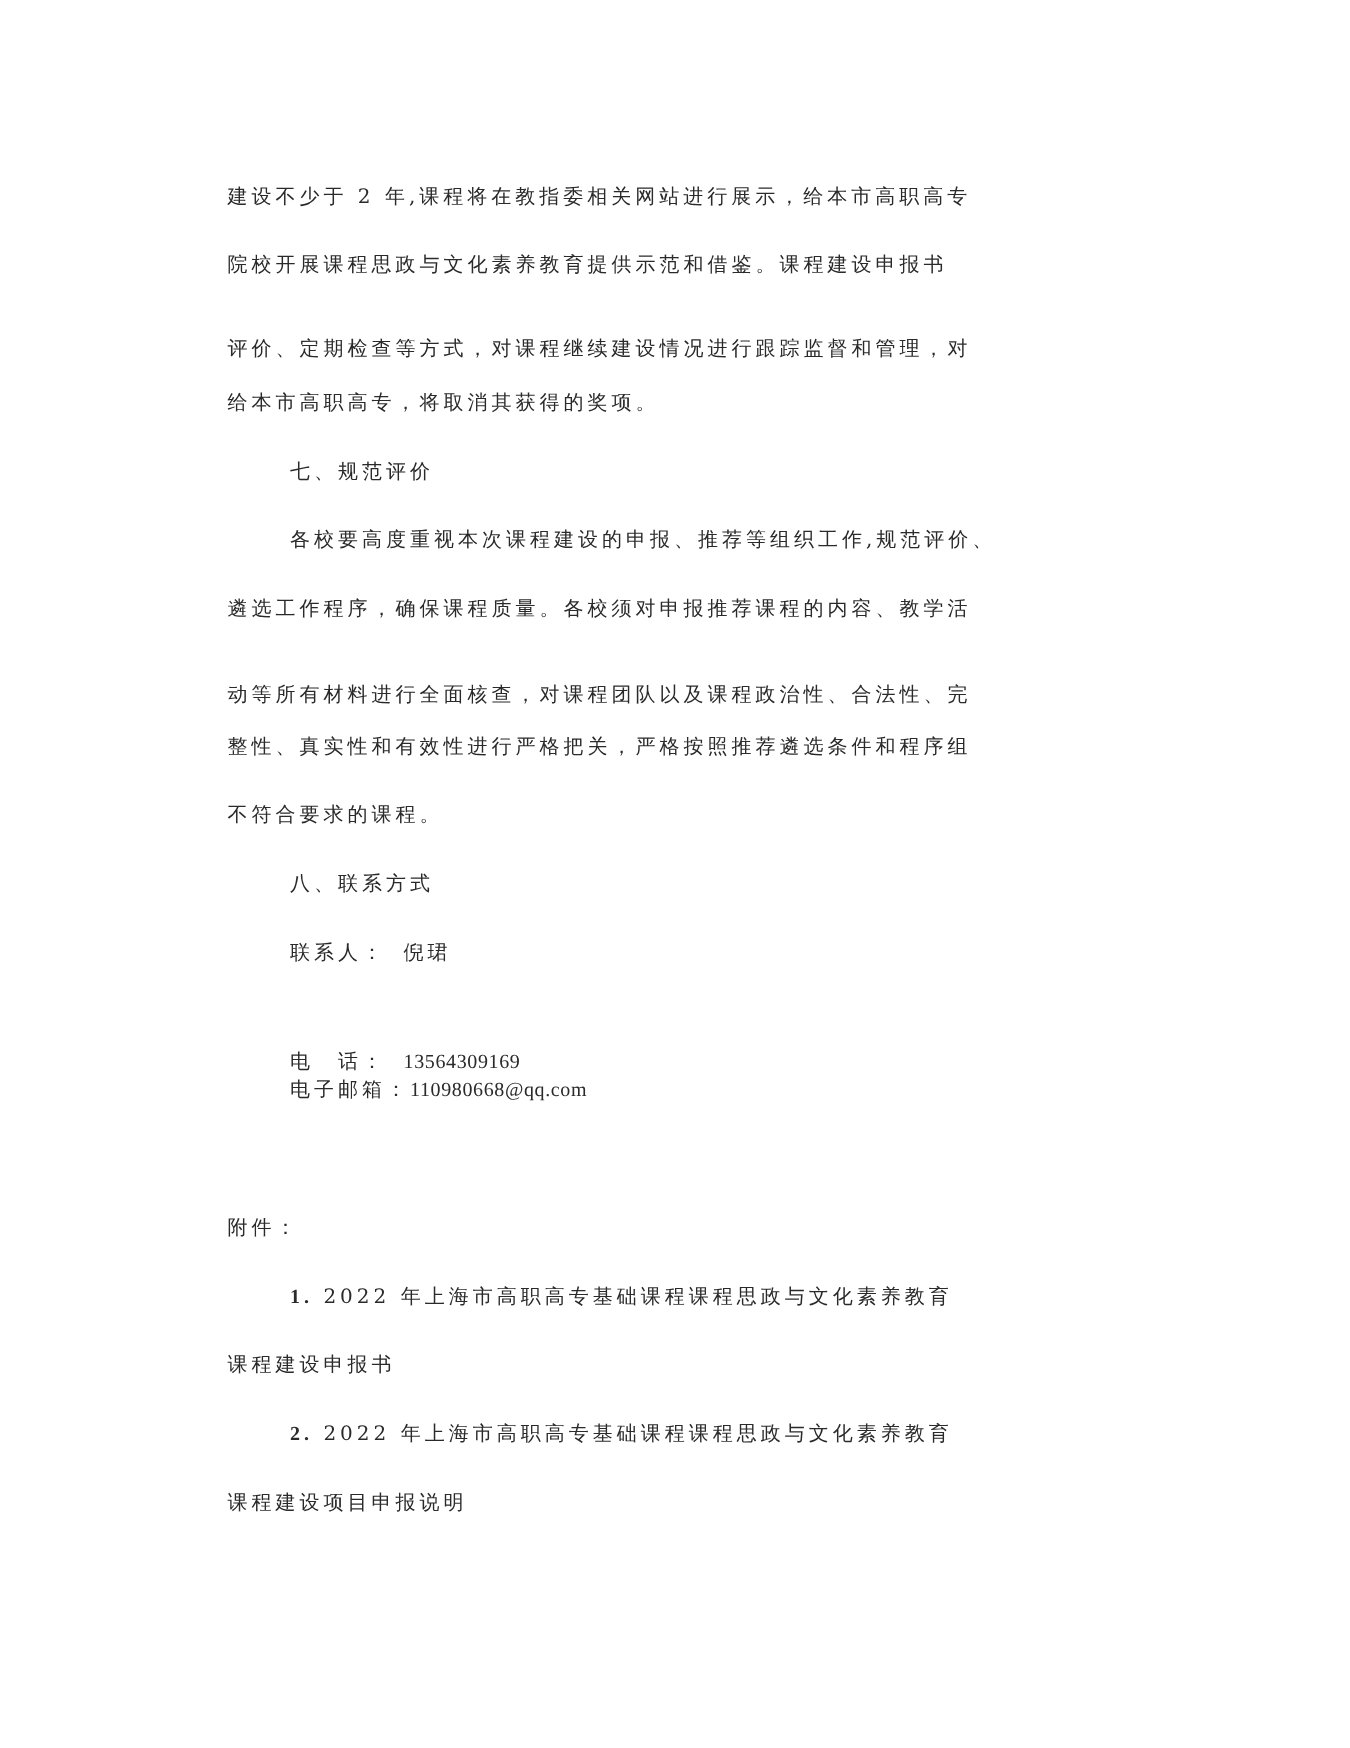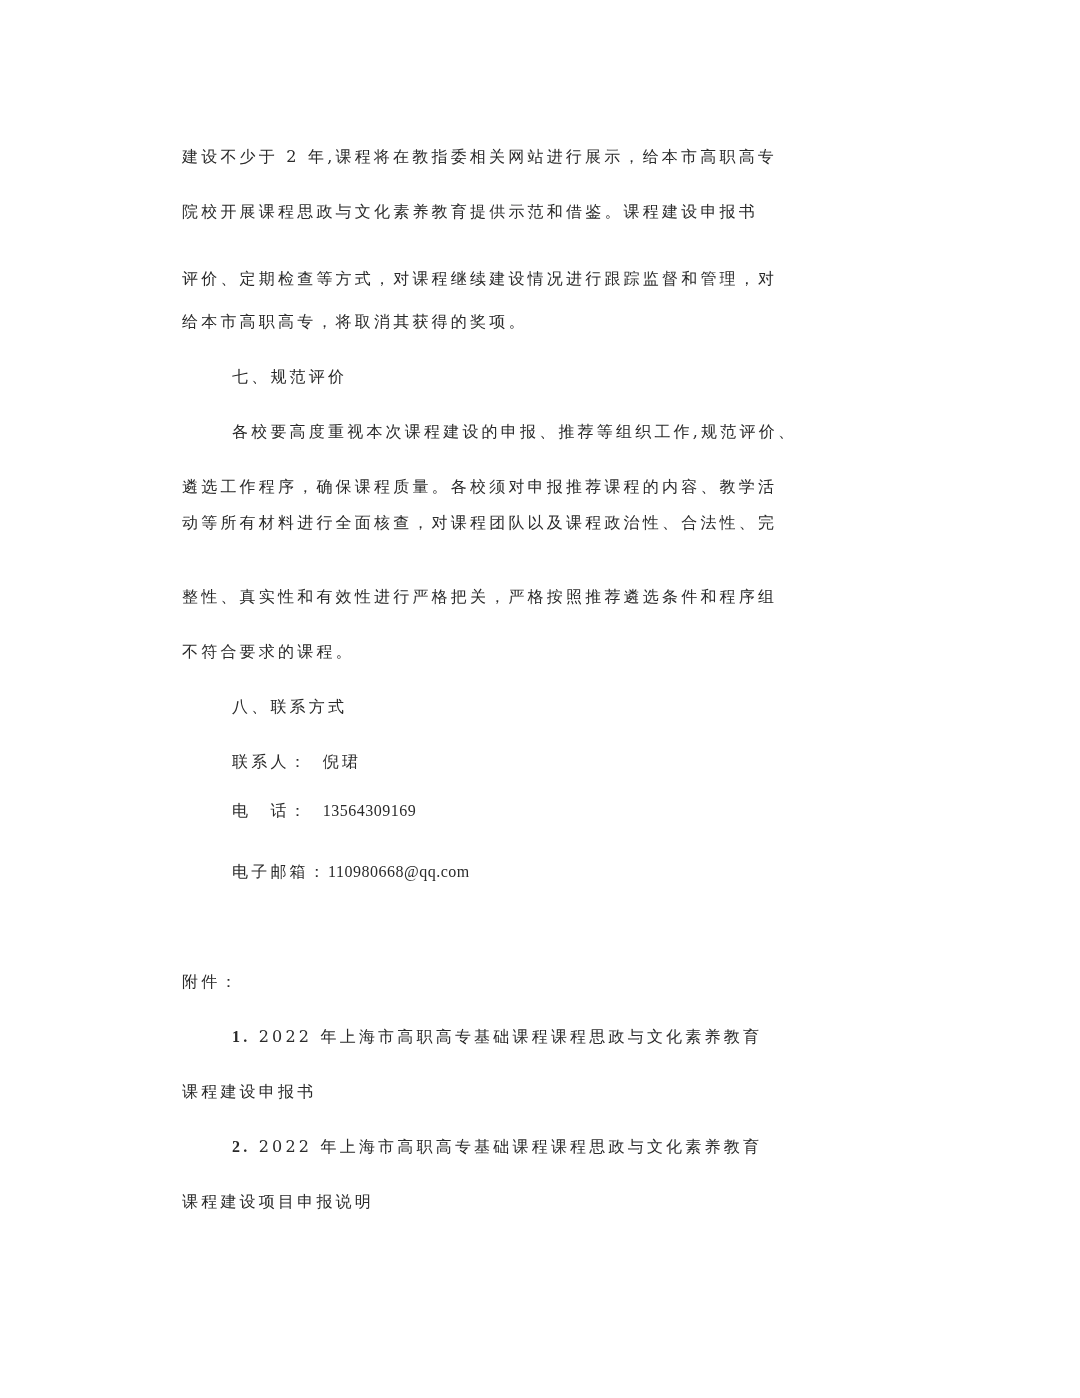--- a/index.html
+++ b/index.html
@@ -23,29 +23,29 @@
 
 <div>
   <div class="line" style="top:142px">建设不少于 2 年,课程将在教指委相关网站进行展示，给本市高职高专</div>
   <div class="line" style="top:197px">院校开展课程思政与文化素养教育提供示范和借鉴。课程建设申报书</div>
   <div class="line" style="top:264px">评价、定期检查等方式，对课程继续建设情况进行跟踪监督和管理，对</div>
   <div class="line" style="top:307px">给本市高职高专，将取消其获得的奖项。</div>
 
   <div class="line ind" style="top:362px">七、规范评价</div>
   <div class="line ind" style="top:417px">各校要高度重视本次课程建设的申报、推荐等组织工作,规范评价、</div>
   <div class="line" style="top:472px">遴选工作程序，确保课程质量。各校须对申报推荐课程的内容、教学活</div>
-  <div class="line" style="top:508px">动等所有材料进行全面核查，对课程团队以及课程政治性、合法性、完</div>
+  <div class="line" style="top:541px">动等所有材料进行全面核查，对课程团队以及课程政治性、合法性、完</div>
   <div class="line" style="top:582px">整性、真实性和有效性进行严格把关，严格按照推荐遴选条件和程序组</div>
   <div class="line" style="top:637px">不符合要求的课程。</div>
 
   <div class="line ind" style="top:692px">八、联系方式</div>
   <div class="line ind" style="top:747px">
     <span>联系人：</span><span style="display:inline-block;width:14px"></span><span>倪珺</span>
   </div>
-  <div class="line ind" style="top:796px">
+  <div class="line ind" style="top:834px">
     <span>电　话：</span><span style="display:inline-block;width:14px"></span><span class="latin">13564309169</span>
   </div>
   <div class="line ind" style="top:857px">
     <span>电子邮箱：</span><span class="latin">110980668@qq.com</span>
   </div>
 
   <div class="line" style="top:967px">附件：</div>
   <div class="line ind" style="top:1022px">
     <span class="num">1.</span>
     <span>2022 年上海市高职高专基础课程课程思政与文化素养教育</span>

